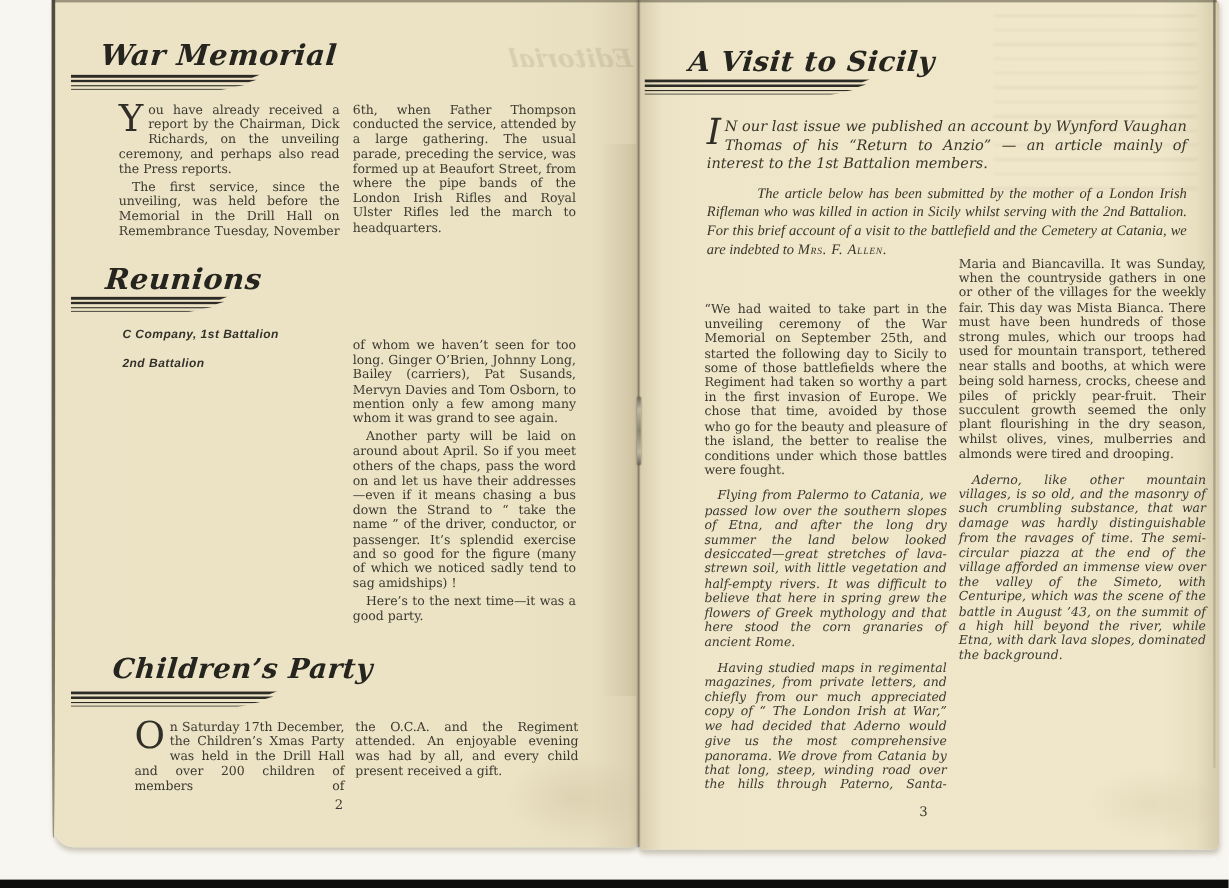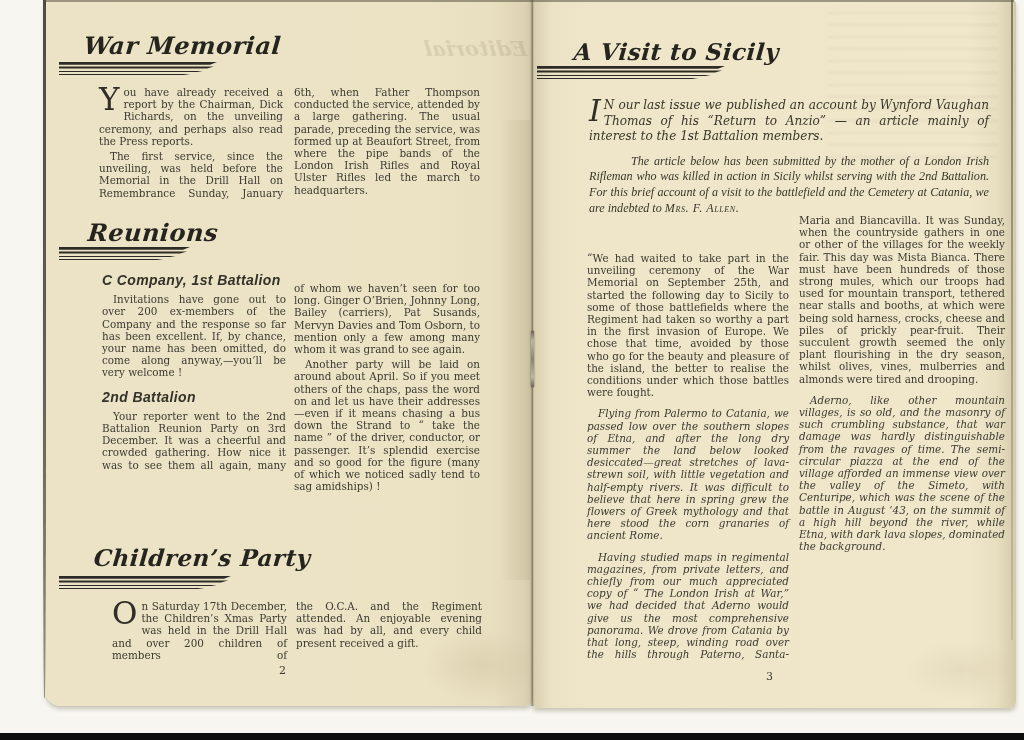--- a/index.html
+++ b/index.html
@@ -62,21 +62,21 @@
   
   .col{position:absolute;text-align:justify;font-size:10.4px;line-height:12.2px;color:#3c3930;}
   .col p{margin:0;text-indent:11px;}
   .col p + p{margin-top:3px;}
   .rp .col p + p{margin-top:9px;font-style:italic;}
   .col p.noind{text-indent:0;}
   .col p.cont{text-align-last:justify;}
   .dcpar{text-indent:0 !important;}
   .dc{float:left;font-size:31px;line-height:24px;margin:1px 4px 0 0;color:#302e27;font-weight:normal;}
   .subhead{font-family:"Liberation Sans",sans-serif;font-style:italic;font-weight:bold;
-    font-size:14px;letter-spacing:.4px;color:#33312a;margin:0 0 7px 0;}
+    font-size:10px;letter-spacing:.4px;color:#33312a;margin:0 0 7px 0;}
   .subhead.later{margin-top:12px;}
   
   .intro{position:absolute;font-style:italic;font-size:12.1px;line-height:15.6px;
     text-align:justify;color:#393629;}
   .intro p{margin:0;}
   .intro p.second{margin-top:9px;text-indent:42px;font-family:Liberation Serif, serif;}
   .intro .dc{font-size:30px;line-height:26px;margin:0 3px 0 0;}
   .sc{font-variant:small-caps;letter-spacing:.6px;}
   .pnum{position:absolute;font-size:11px;color:#3c3930;}
 </style>
@@ -93,42 +93,41 @@
 
     <div class="script-head h24" style="left:39px;top:31px;">War Memorial</div>
     <div class="rule" style="left:14px;top:62px;width:158px;">
       <b class="b1"></b>
         <b class="b2"></b>
         <b class="b3"></b>
         <b class="b4"></b>
     </div>
     <div class="col" style="left:54px;top:86px;width:184px;">
       <p class="dcpar"><span class="dc">Y</span><span>ou have already received a report by the Chairman, Dick Richards, on the unveiling ceremony, and perhaps also read the Press reports.</span></p>
-      <p class="cont">The first service, since the unveiling, was held before the Memorial in the Drill Hall on Remembrance Sunday, January</p>
+      <p class="cont">The first service, since the unveiling, was held before the Memorial in the Drill Hall on Remembrance Tuesday, November</p>
     </div>
     <div class="col" style="left:249px;top:86px;width:186px;">
       <p class="noind">6th, when Father Thompson conducted the service, attended by a large gathering.  The usual parade, preceding the service, was formed up at Beaufort Street, from where the pipe bands of the London Irish Rifles and Royal Ulster Rifles led the march to headquarters.</p>
     </div>
 
     <div class="script-head h24" style="left:43px;top:218px;">Reunions</div>
     <div class="rule" style="left:14px;top:247px;width:131px;">
       <b class="b1"></b>
         <b class="b2"></b>
         <b class="b3"></b>
         <b class="b4"></b>
     </div>
     <div class="col" style="left:57px;top:274px;width:184px;">
       <div class="subhead">C Company, 1st Battalion</div>
-      <p>Invitations have gone out to over 200 ex-members of the Company and the response so far has been excellent.  If, by chance, your name has been omitted, do come along anyway,—you’ll be very welcome !</p>
       <div class="subhead later">2nd Battalion</div>
-      <p class="cont">Your reporter went to the 2nd Battalion Reunion Party on 3rd December.  It was a cheerful and crowded gathering.  How nice it was to see them all again, many</p>
     </div>
     <div class="col" style="left:249px;top:282px;width:186px;">
       <p class="noind">of whom we haven’t seen for too long.  Ginger O’Brien, Johnny Long, Bailey (carriers), Pat Susands, Mervyn Davies and Tom Osborn, to mention only a few among many whom it was grand to see again.</p>
       <p>Another party will be laid on around about April.  So if you meet others of the chaps, pass the word on and let us have their addresses—even if it means chasing a bus down the Strand to “ take the name ” of the driver, conductor, or passenger.  It’s splendid exercise and so good for the figure (many of which we noticed sadly tend to sag amidships) !</p>
+      <p>Here’s to the next time—it was a good party.</p>
     </div>
 
     <div class="script-head h23" style="left:49px;top:544px;">Children’s Party</div>
     <div class="rule" style="left:14px;top:576px;width:172px;">
       <b class="b1"></b>
         <b class="b2"></b>
         <b class="b3"></b>
         <b class="b4"></b>
     </div>
     <div class="col" style="left:67px;top:600px;width:175px;">

